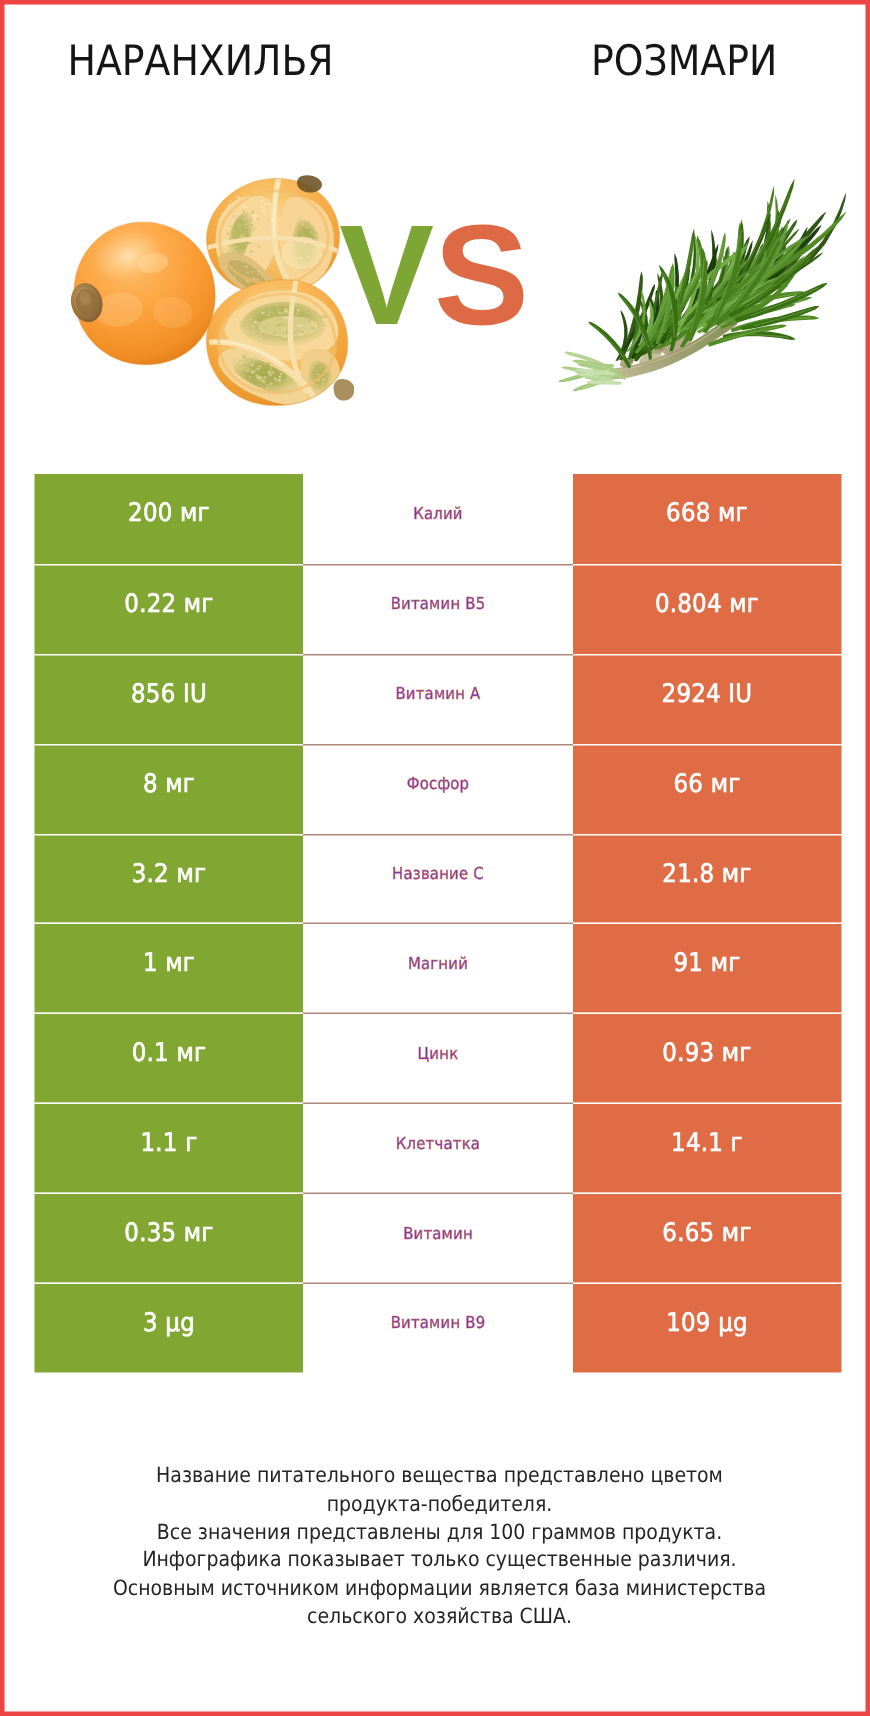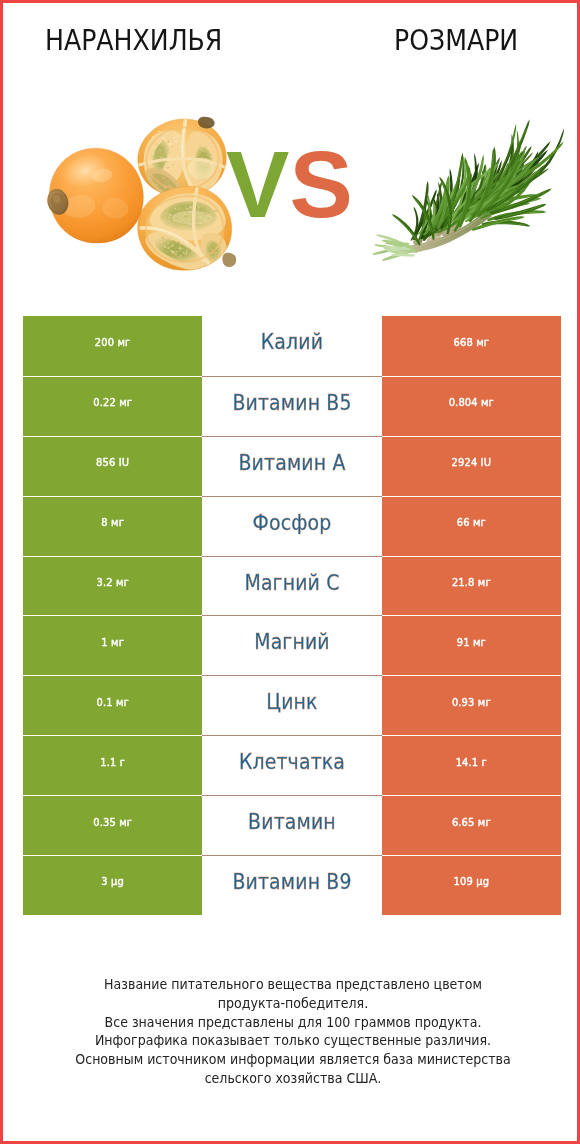--- a/index.html
+++ b/index.html
@@ -14,23 +14,23 @@
   .left-img svg{width:189px;height:155px;display:block;}
   .right-img{left:369px;top:111px;width:192px;height:152px;}
   .right-img svg{width:192px;height:152px;display:block;}
   .vs{position:absolute;z-index:5;left:223px;top:134px;font-size:95px;font-weight:700;line-height:1;font-family:"Liberation Sans",sans-serif;}
   .vs .v{color:#7ea635;}
   .vs .s{color:#dd6a44;}
   .table{position:absolute;left:20px;top:313px;width:538px;}
   .row{display:flex;height:59.9px;position:relative;}
   .row+.row .left,.row+.row .right{border-top:1.4px solid #fff;}
   .row+.row .mid{border-top:1.4px solid #b08878;}
-  .cell{width:179.33px;display:flex;align-items:center;justify-content:center;font-size:11px;box-sizing:border-box;font-family:"DejaVu Sans Condensed","DejaVu Sans",sans-serif;letter-spacing:0.15px;padding-bottom:7px;}
+  .cell{width:179.33px;display:flex;align-items:center;justify-content:center;font-size:17px;box-sizing:border-box;font-family:"DejaVu Sans Condensed","DejaVu Sans",sans-serif;letter-spacing:0.15px;padding-bottom:7px;}
   .left{background:#82a632;color:#fff;font-weight:400;-webkit-text-stroke:0.42px #fff;}
-  .mid{background:#fff;color:#0369a1;font-weight:400;-webkit-text-stroke:0.38px #c9704f;font-size:21px;}
+  .mid{background:#fff;color:#6d28d9;font-weight:400;-webkit-text-stroke:0.38px #c9704f;font-size:11px;}
   .right{background:#e06c45;color:#fff;font-weight:400;-webkit-text-stroke:0.42px #fff;}
   .footer{position:absolute;left:0;top:972px;width:580px;text-align:center;font-size:14px;color:#232323;line-height:18.8px;font-family:"DejaVu Sans Condensed","DejaVu Sans",sans-serif;}
 </style>
 </head>
 <body>
 
 <div class="page">
   <div class="headrow">
     <div class="ptitle" id="t1">НАРАНХИЛЬЯ</div>
     <div class="ptitle" id="t2">РОЗМАРИ</div>
@@ -830,21 +830,21 @@
         <div class="cell mid">Витамин A</div>
         <div class="cell right">2924 IU</div>
       </div>
       <div class="row">
         <div class="cell left">8 мг</div>
         <div class="cell mid">Фосфор</div>
         <div class="cell right">66 мг</div>
       </div>
       <div class="row">
         <div class="cell left">3.2 мг</div>
-        <div class="cell mid">Магний C</div>
+        <div class="cell mid">Название C</div>
         <div class="cell right">21.8 мг</div>
       </div>
       <div class="row">
         <div class="cell left">1 мг</div>
         <div class="cell mid">Магний</div>
         <div class="cell right">91 мг</div>
       </div>
       <div class="row">
         <div class="cell left">0.1 мг</div>
         <div class="cell mid">Цинк</div>

